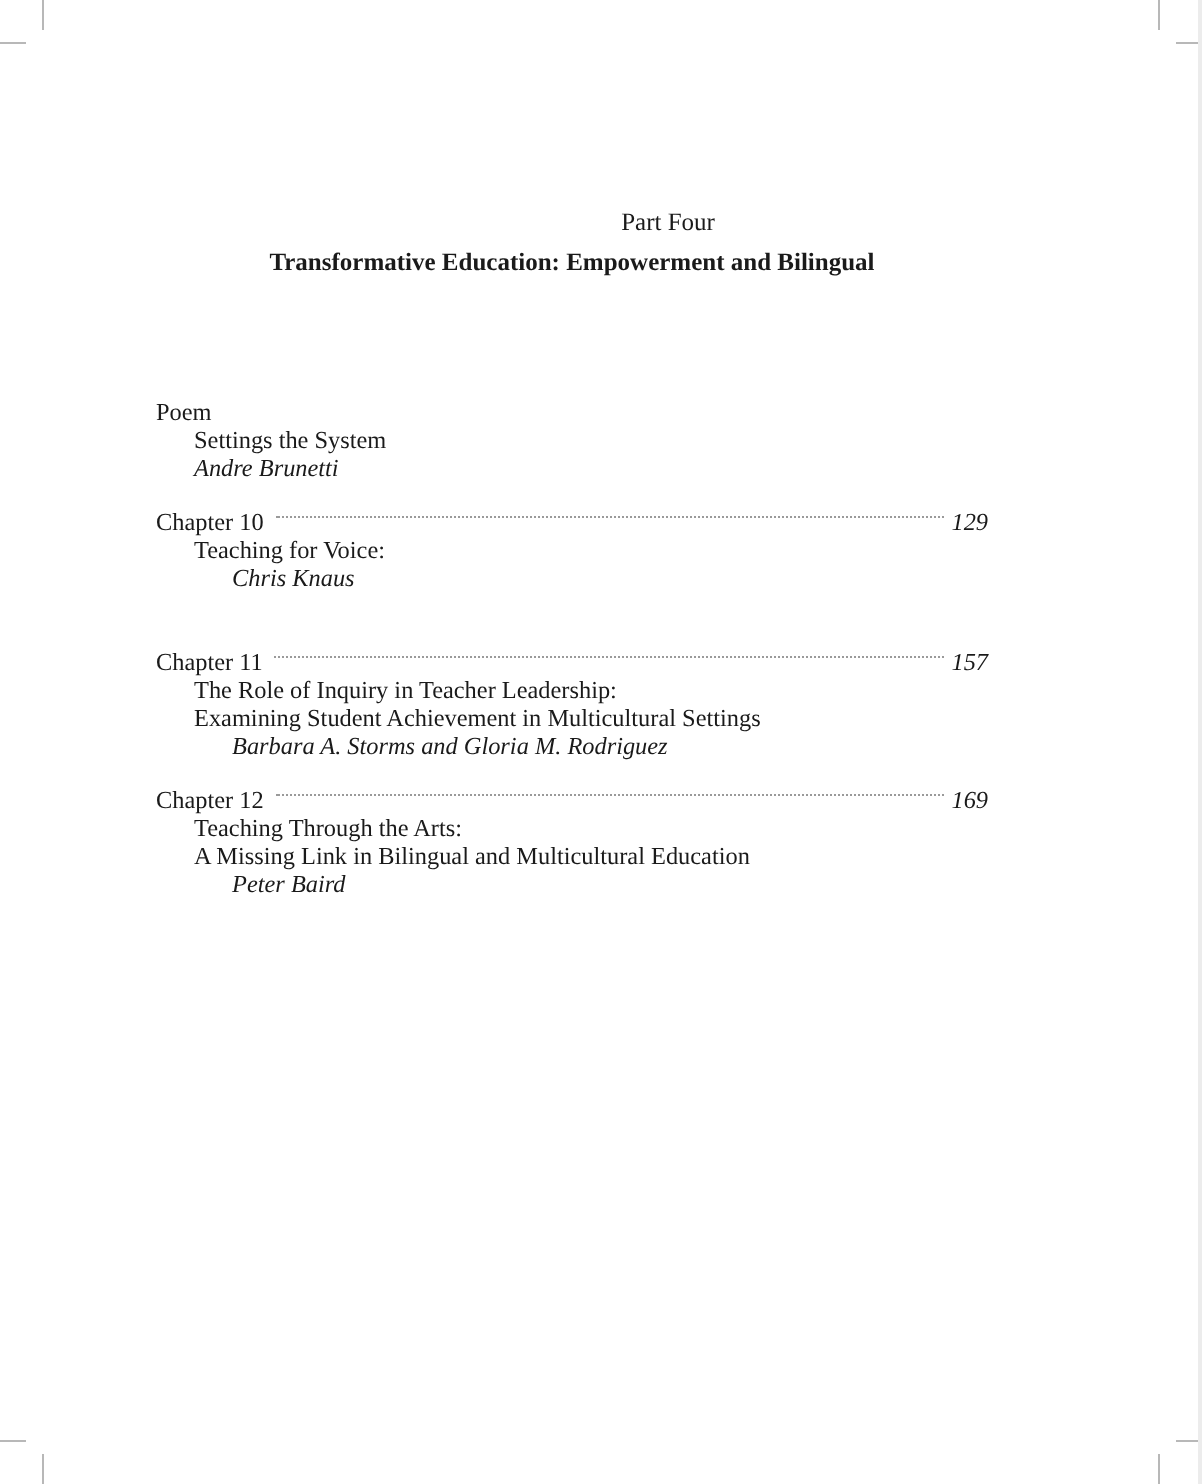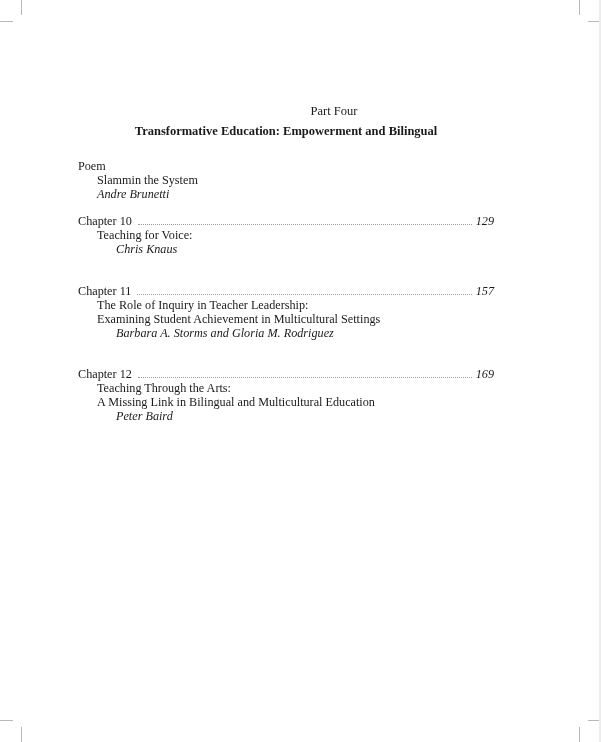--- a/index.html
+++ b/index.html
@@ -14,21 +14,21 @@
     .part-title {
       position: absolute; left: 0; width: 572px; top: 104px;
       text-align: center; font-weight: normal; font-size: 12.5px; letter-spacing: 0px; margin-left: 48px;
     }
     .part-subtitle {
       position: absolute; left: 0; width: 572px; top: 124px;
       text-align: center; font-weight: bold; font-size: 12.5px;
     }
 
     .entry { position: absolute; left: 78px; width: 416px; font-size: 12.2px; line-height: 14px; }
-    .entry-head { display: flex; align-items: flex-end; height: 14px; }
+    .entry-head { display: flex; align-items: center; height: 14px; margin-top: 40px; }
     .entry-label { white-space: nowrap; }
     .leader {
       flex: 1; margin: 0 4px 0 6px; border-bottom: 1px dotted #9a9a9a;
       transform: translateY(-3px);
     }
     .page-num { white-space: nowrap; font-style: italic; }
     .title-line { padding-left: 19px; white-space: nowrap; height: 14px; }
     .author-line { padding-left: 38px; font-style: italic; white-space: nowrap; height: 14px; }
     .author-line.poem { padding-left: 19px; }
   </style>
@@ -45,21 +45,21 @@
 <div class="crop" style="left:579px;top:727px;width:1px;height:15px;"></div>
 <div class="right-edge"></div>
 
 <div class="part-title">Part Four</div>
 <div class="part-subtitle">Transformative Education:  Empowerment and Bilingual</div>
 
 <div class="entry" style="top:159px;">
   <div class="entry-head">
     <span class="entry-label">Poem</span>
   </div>
-  <div class="title-line">Slammin the System</div>
+  <div class="title-line">Settings the System</div>
   <div class="author-line poem">Andre Brunetti</div>
 </div>
 
 <div class="entry" style="top:214px;">
   <div class="entry-head">
     <span class="entry-label">Chapter 10</span>
     <span class="leader"></span>
     <span class="page-num">129</span>
   </div>
   <div class="title-line">Teaching for Voice:</div>
@@ -70,21 +70,21 @@
   <div class="entry-head">
     <span class="entry-label">Chapter 11</span>
     <span class="leader"></span>
     <span class="page-num">157</span>
   </div>
   <div class="title-line">The Role of Inquiry in Teacher Leadership:</div>
   <div class="title-line">Examining Student Achievement in Multicultural Settings</div>
   <div class="author-line">Barbara A. Storms and Gloria M. Rodriguez</div>
 </div>
 
-<div class="entry" style="top:367px;">
+<div class="entry" style="top:353px;">
   <div class="entry-head">
     <span class="entry-label">Chapter 12</span>
     <span class="leader"></span>
     <span class="page-num">169</span>
   </div>
   <div class="title-line">Teaching Through the Arts:</div>
   <div class="title-line">A Missing Link in Bilingual and Multicultural Education</div>
   <div class="author-line">Peter Baird</div>
 </div>
 

